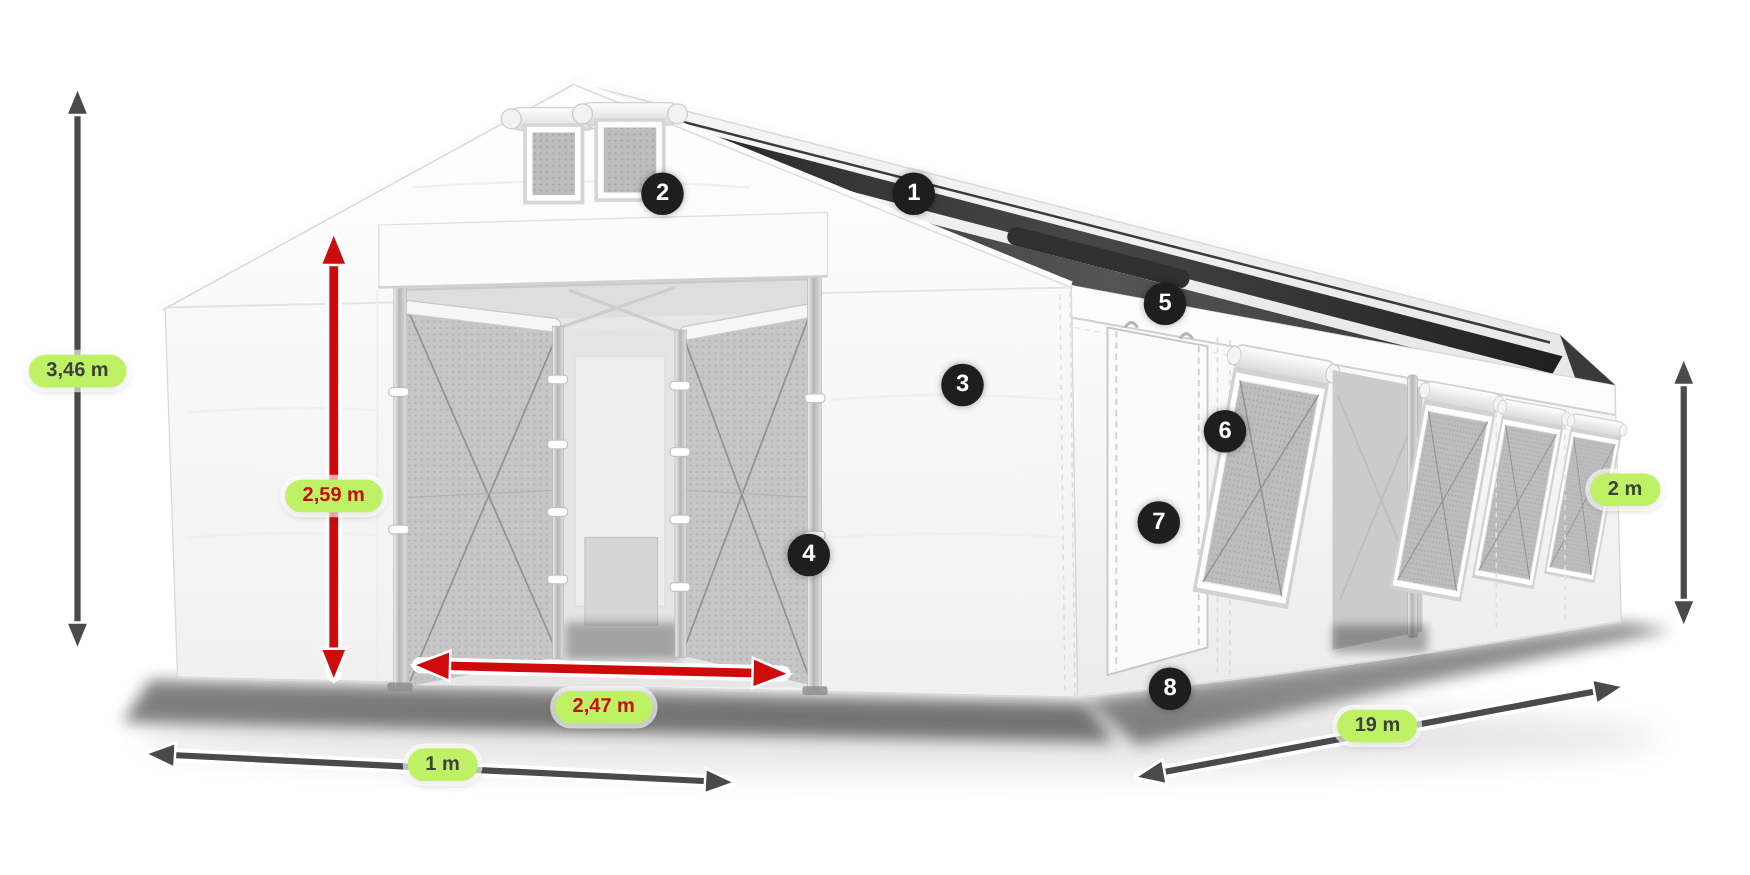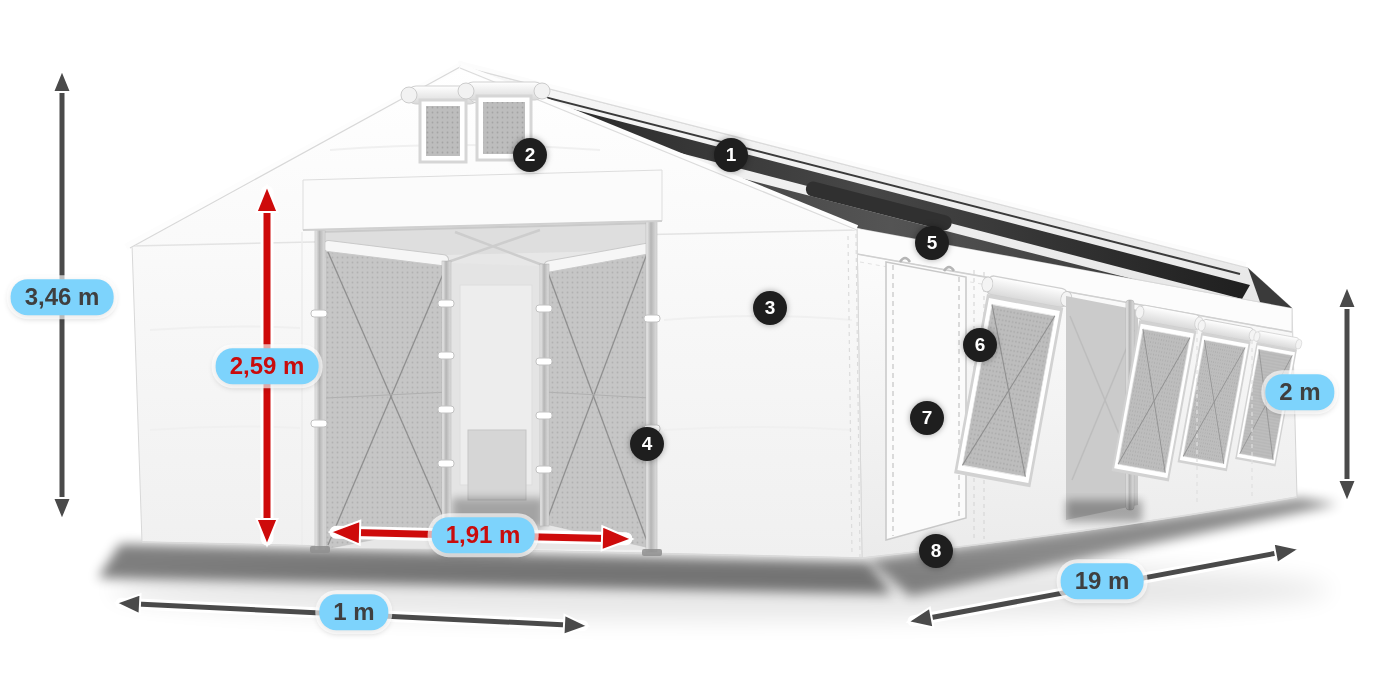--- a/index.html
+++ b/index.html
@@ -3,26 +3,26 @@
 <meta charset="utf-8">
 <style>
   html,body{margin:0;padding:0;background:#ffffff;}
   #stage{
     position:relative;width:1400px;height:700px;background:#ffffff;overflow:hidden;
     font-family:"Liberation Sans","DejaVu Sans",sans-serif;
   }
   #stage svg{position:absolute;left:0;top:0;}
   .pill{
     position:absolute;transform:translate(-50%,-50%);
-    background:#7dd3fc;border-radius:17px;padding:4px 14px;
-    font-weight:700;font-size:24px;line-height:1.15;color:#3f3f3f;white-space:nowrap;
+    background:#bef264;border-radius:17px;padding:4px 14px;
+    font-weight:700;font-size:16px;line-height:1.15;color:#3f3f3f;white-space:nowrap;
     box-shadow:0 0 0 4px rgba(255,255,255,.65),0 2px 7px rgba(0,0,0,.30);
     z-index:30;
   }
-  .pill.red{color:#c90c0c;}
+  .pill.red{color:#c90c0c;margin-top:31px;}
   .badge{
     position:absolute;transform:translate(-50%,-50%);
     width:34px;height:34px;border-radius:50%;
     background:#1e1e1e;color:#ffffff;text-align:center;
     font-weight:700;font-size:19px;line-height:34px;
     box-shadow:0 0 6px rgba(0,0,0,.35);
     z-index:40;cursor:pointer;
   }
 </style>
 </head>
@@ -266,21 +266,21 @@
   <g>
     <line x1="336" y1="532.2" x2="626" y2="538.8" stroke="#ffffff" stroke-width="13" stroke-linecap="round"></line>
     <line x1="355" y1="532.6" x2="607" y2="538.5" stroke="#ce0b0b" stroke-width="7"></line>
     <polygon points="330,532 359.7,544.7 360.3,520.7" fill="#ce0b0b" stroke="#ffffff" stroke-width="2"></polygon>
     <polygon points="632,539 601.7,550.3 602.3,526.3" fill="#ce0b0b" stroke="#ffffff" stroke-width="2"></polygon>
   </g>
 </svg>
 
 <div class="pill" style="left:62px;top:297px">3,46 m</div>
 <div class="pill red" style="left:267px;top:366px">2,59 m</div>
-<div class="pill red" style="left:483px;top:535px">1,91 m</div>
+<div class="pill red" style="left:483px;top:535px">2,47 m</div>
 <div class="pill" style="left:354px;top:612px">1 m</div>
 <div class="pill" style="left:1102px;top:581px">19 m</div>
 <div class="pill" style="left:1300px;top:392px">2 m</div>
 
 <div class="badge" style="left:731px;top:155px">1</div>
 <div class="badge" style="left:530px;top:155px">2</div>
 <div class="badge" style="left:770px;top:308px">3</div>
 <div class="badge" style="left:647px;top:444px">4</div>
 <div class="badge" style="left:932px;top:243px">5</div>
 <div class="badge" style="left:980px;top:345px">6</div>

